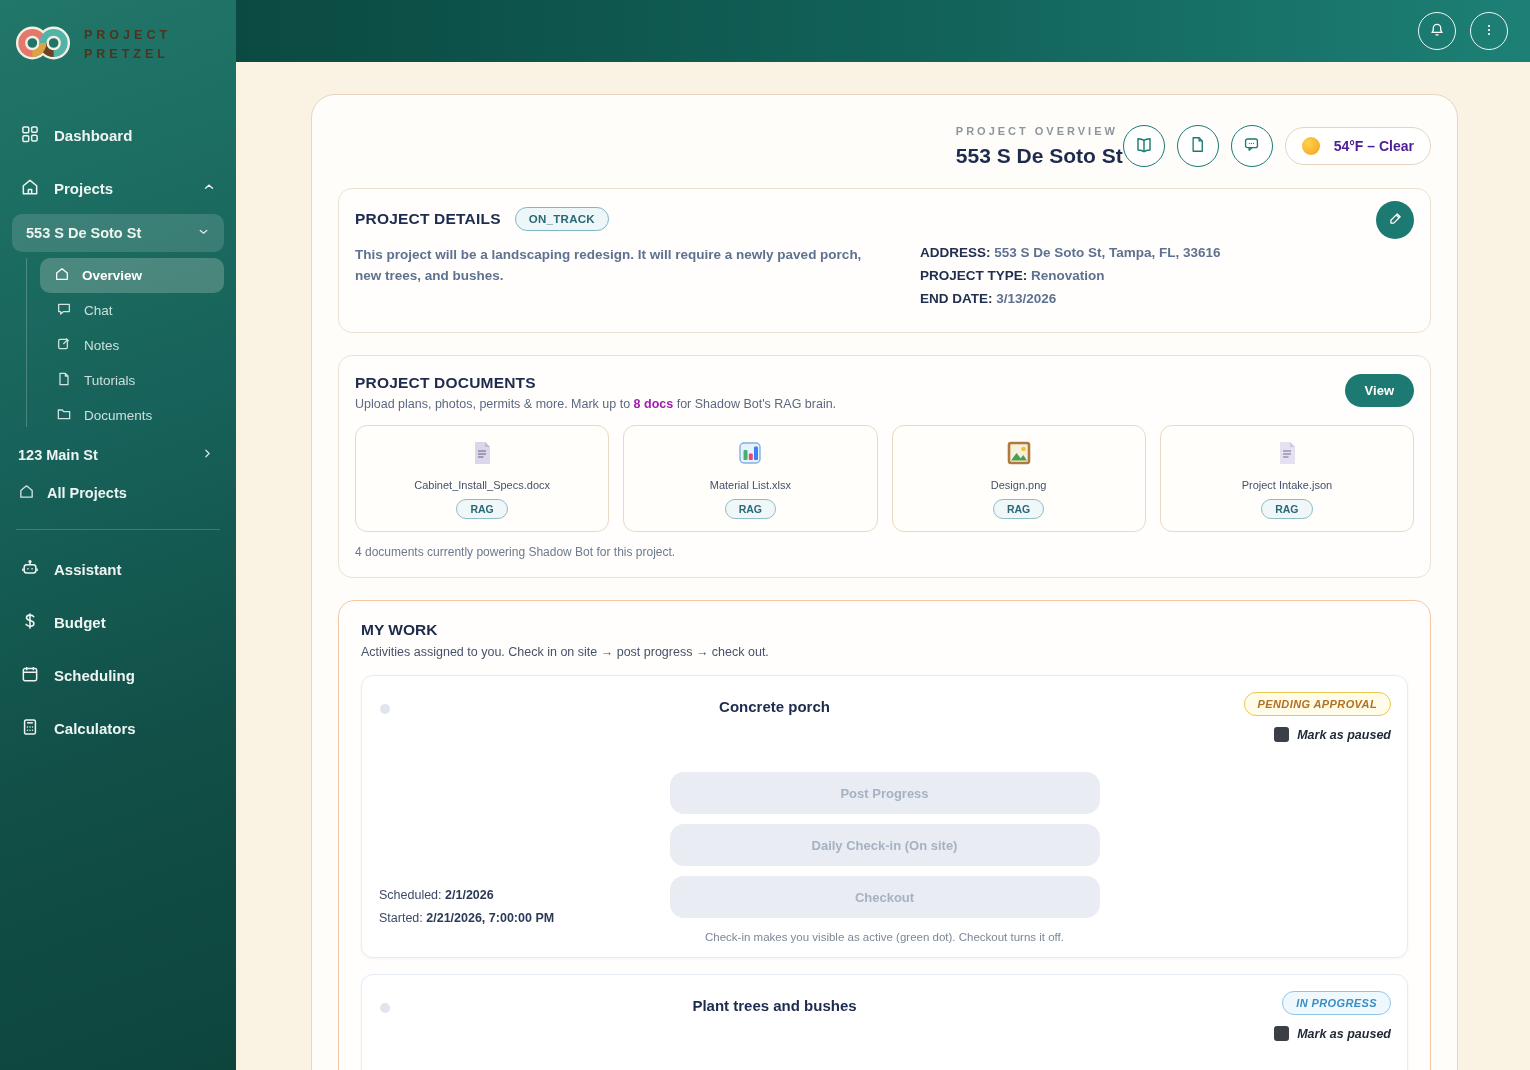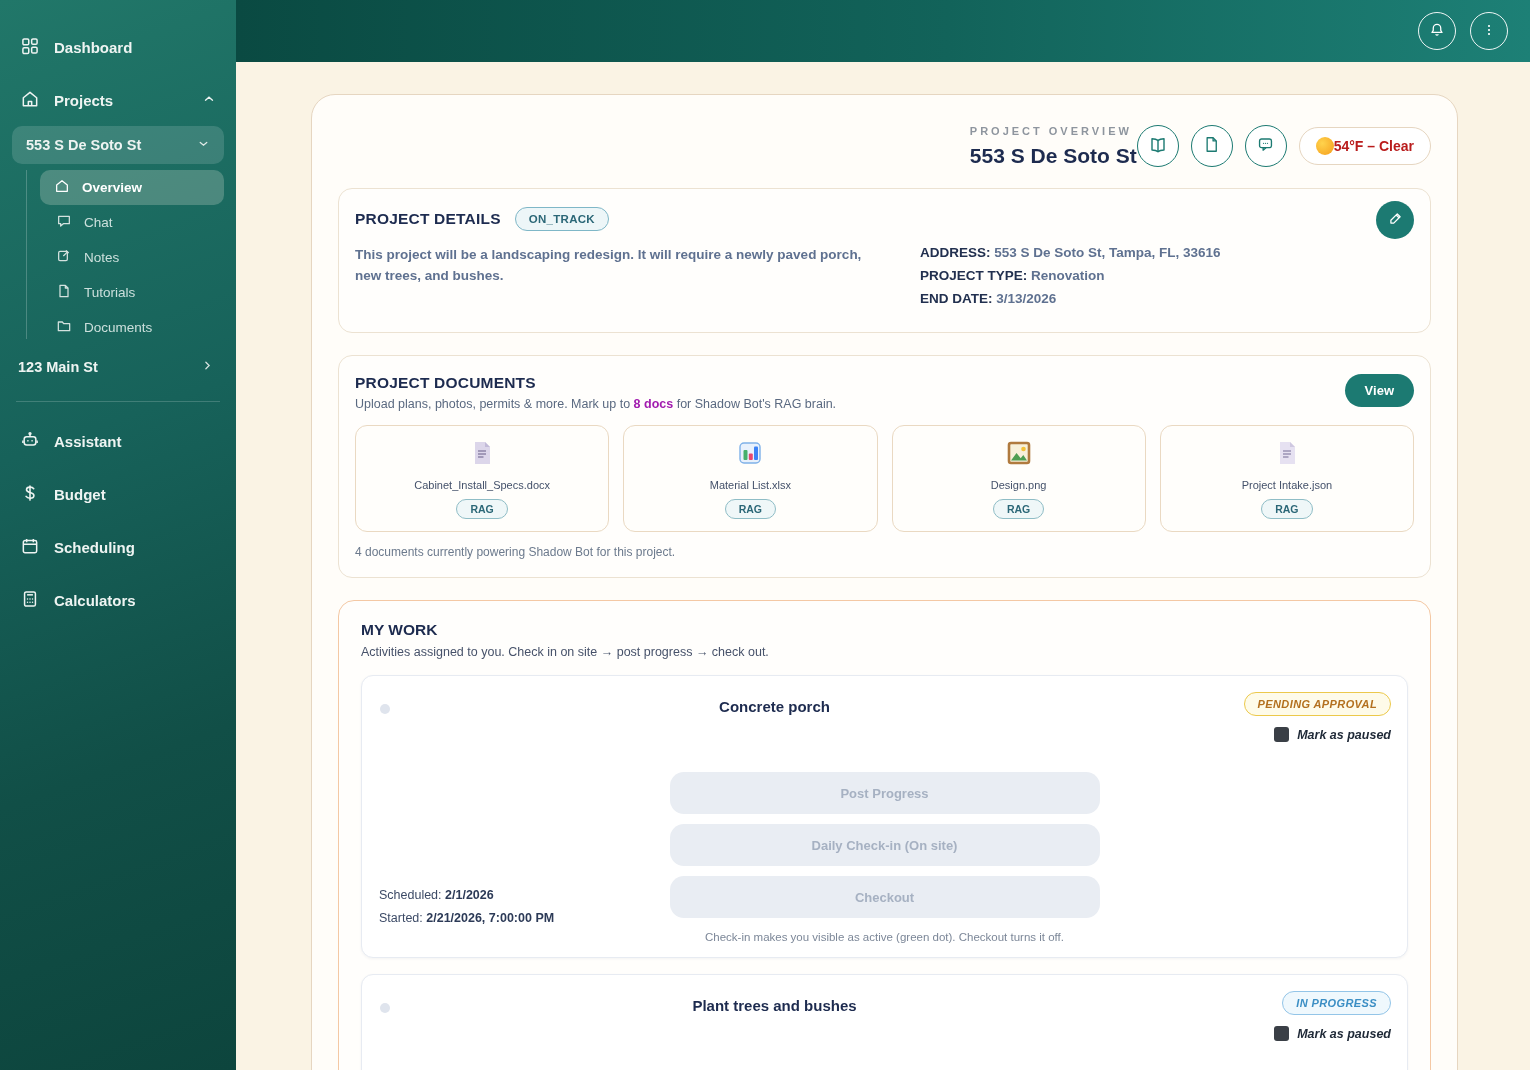--- a/index.html
+++ b/index.html
@@ -44,21 +44,21 @@
   .page-card { background:#fffdf9; border:1px solid #e6d6c1; border-radius:24px;
     padding:30px 26px; height:1500px; }
 
   .page-head { display:flex; justify-content:flex-end; align-items:flex-start; margin-bottom:20px; }
   .eyebrow { font-size:11px; letter-spacing:3px; font-weight:700; color:#8e959e; margin-bottom:7px; }
   .page-title { font-size:21px; font-weight:700; color:#1d2b4f; }
   .head-actions { display:flex; align-items:center; gap:12px; }
   .icon-circle { width:42px; height:42px; border-radius:50%; border:1.6px solid #1c7a72;
     background:#fff; color:#1c7a72; display:grid; place-items:center; cursor:pointer; }
   .weather-pill { height:38px; border:1px solid #e6d6c1; border-radius:999px; background:#fff;
-    display:flex; align-items:center; gap:0; padding:16px 16px; color:#b91c1c;
+    display:flex; align-items:center; gap:14px; padding:16px 16px; color:#4c1d95;
     font-weight:700; font-size:14px; cursor:pointer; }
   .sun { width:18px; height:18px; border-radius:50%;
     background:radial-gradient(circle at 35% 35%, #ffd34d, #f59e1b); }
 
   .section-card { position:relative; border:1px solid #ece2d2; border-radius:14px;
     background:#fffefc; padding:18px 16px; margin-bottom:22px; }
   .section-title-row { display:flex; align-items:center; gap:14px; margin-bottom:14px; }
   .section-title { font-size:15.5px; font-weight:800; color:#1d2b4f; letter-spacing:0.2px; }
   .status-badge { border:1.5px solid #7fb7c7; background:#edf6f8; color:#2b6777;
     font-size:11.5px; font-weight:700; padding:5px 13px; border-radius:999px; letter-spacing:0.3px; }
@@ -109,20 +109,36 @@
     gap:9px; font-size:12.5px; color:#3c4a66; }
   .activity-meta b { font-weight:700; color:#2c3a57; }
   .activity-footer { text-align:center; font-size:11.5px; color:#7c8798; margin-top:13px; }
 </style>
 </head>
 <body>
 
 <div class="app">
 
   <aside class="sidebar">
+    <div class="brand">
+      <span>
+        <svg width="58" height="46" viewBox="0 0 60 44">
+          <circle cx="19" cy="22" r="11" stroke="#f4efe4" stroke-width="12" fill="none"></circle>
+          <circle cx="41" cy="22" r="11" stroke="#f4efe4" stroke-width="12" fill="none"></circle>
+          <circle cx="19" cy="22" r="11" stroke="#e4796b" stroke-width="7" fill="none"></circle>
+          <circle cx="41" cy="22" r="11" stroke="#53b3a6" stroke-width="7" fill="none"></circle>
+          <path d="M41 33 A11 11 0 0 1 30 22" stroke="#6b4226" stroke-width="7" fill="none"></path>
+          <path d="M19 33 A11 11 0 0 0 30 22" stroke="#d9a441" stroke-width="7" fill="none"></path>
+        </svg>
+      </span>
+      <div class="brand-name">
+        <div>PROJECT</div>
+        <div>PRETZEL</div>
+      </div>
+    </div>
 
     <nav class="nav">
       <div class="nav-item">
         <span>
           <svg width="20" height="20" viewBox="0 0 24 24" fill="none" stroke="#eef4f2" stroke-width="1.8">
             <rect x="3.5" y="3.5" width="7" height="7" rx="1.5"></rect>
               <rect x="14" y="3.5" width="6.5" height="6.5" rx="1.5"></rect>
             <rect x="3.5" y="14" width="7" height="7" rx="1.5"></rect>
               <rect x="14" y="13.5" width="6.5" height="7" rx="1.5"></rect>
           </svg>
@@ -205,20 +221,28 @@
         <span class="side-row-left">
           <span>123 Main St</span>
         </span>
         <span>
           <svg width="13" height="13" viewBox="0 0 24 24" fill="none" stroke="#d4e2df" stroke-width="2.4" stroke-linecap="round">
             <path d="M9 6 L15 12 L9 18"></path>
           </svg>
         </span>
       </div>
 
+      <div class="side-row" style="justify-content:flex-start; gap:12px;">
+        <span>
+          <svg width="17" height="17" viewBox="0 0 24 24" fill="none" stroke="#d4e2df" stroke-width="1.9" stroke-linejoin="round">
+            <path d="M4 10.5 L12 4 L20 10.5 V20 H4 Z"></path>
+          </svg>
+        </span>
+        <span>All Projects</span>
+      </div>
 
       <div class="divider"></div>
 
       <div class="nav-item">
         <span>
           <svg width="20" height="20" viewBox="0 0 24 24" fill="none" stroke="#eef4f2" stroke-width="1.8" stroke-linejoin="round">
             <rect x="5" y="8" width="14" height="10" rx="3"></rect>
             <circle cx="9.5" cy="13" r="1" fill="#eef4f2" stroke="none"></circle>
             <circle cx="14.5" cy="13" r="1" fill="#eef4f2" stroke="none"></circle>
             <path d="M12 8 V5.5"></path>

